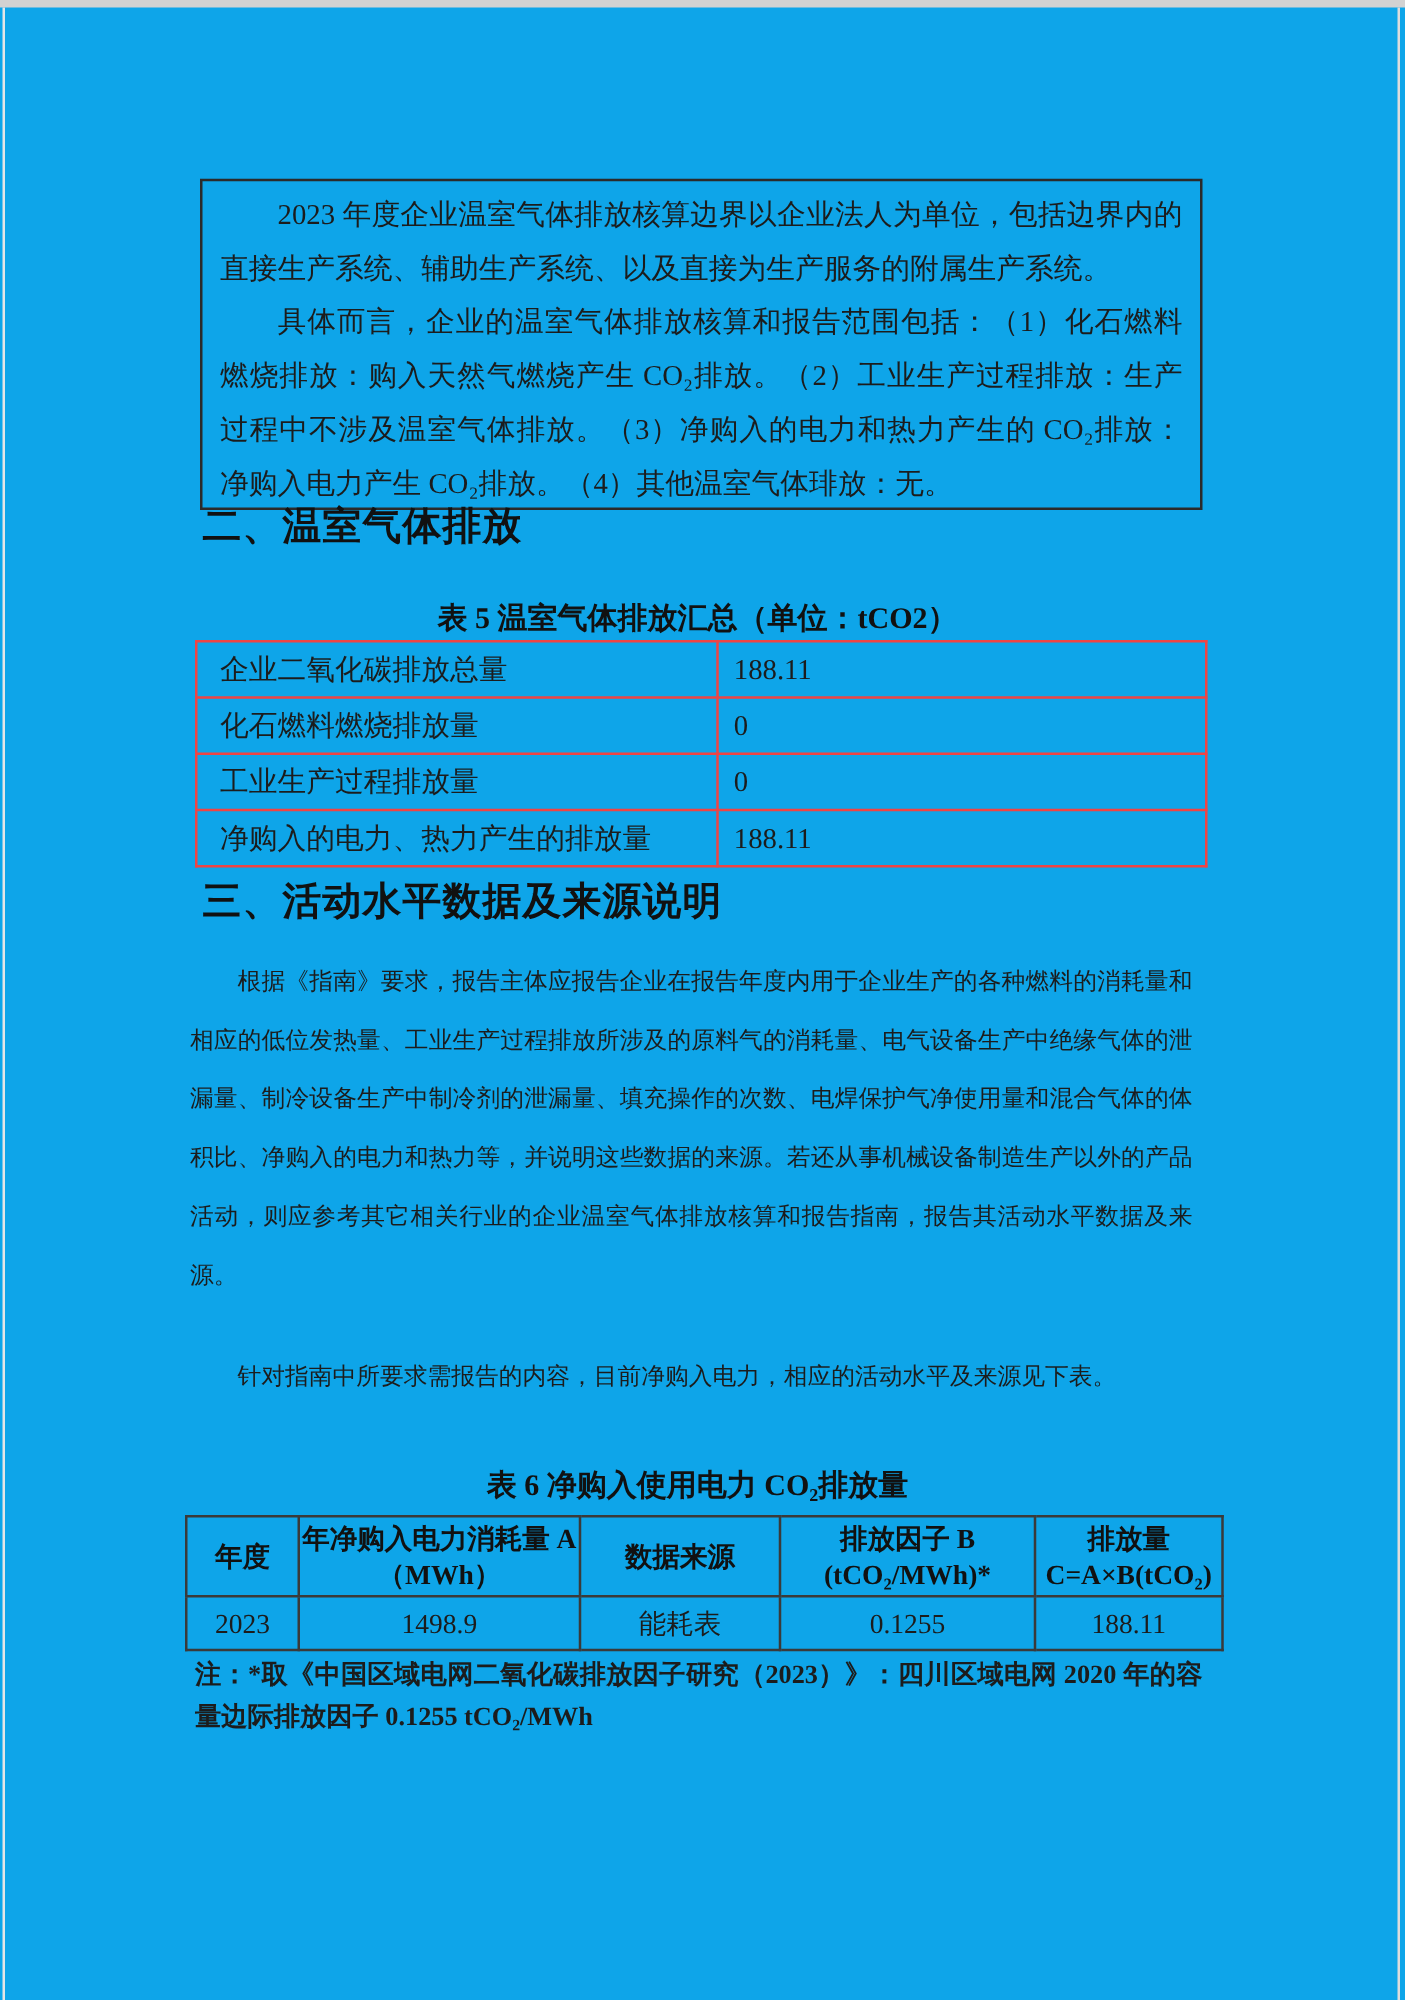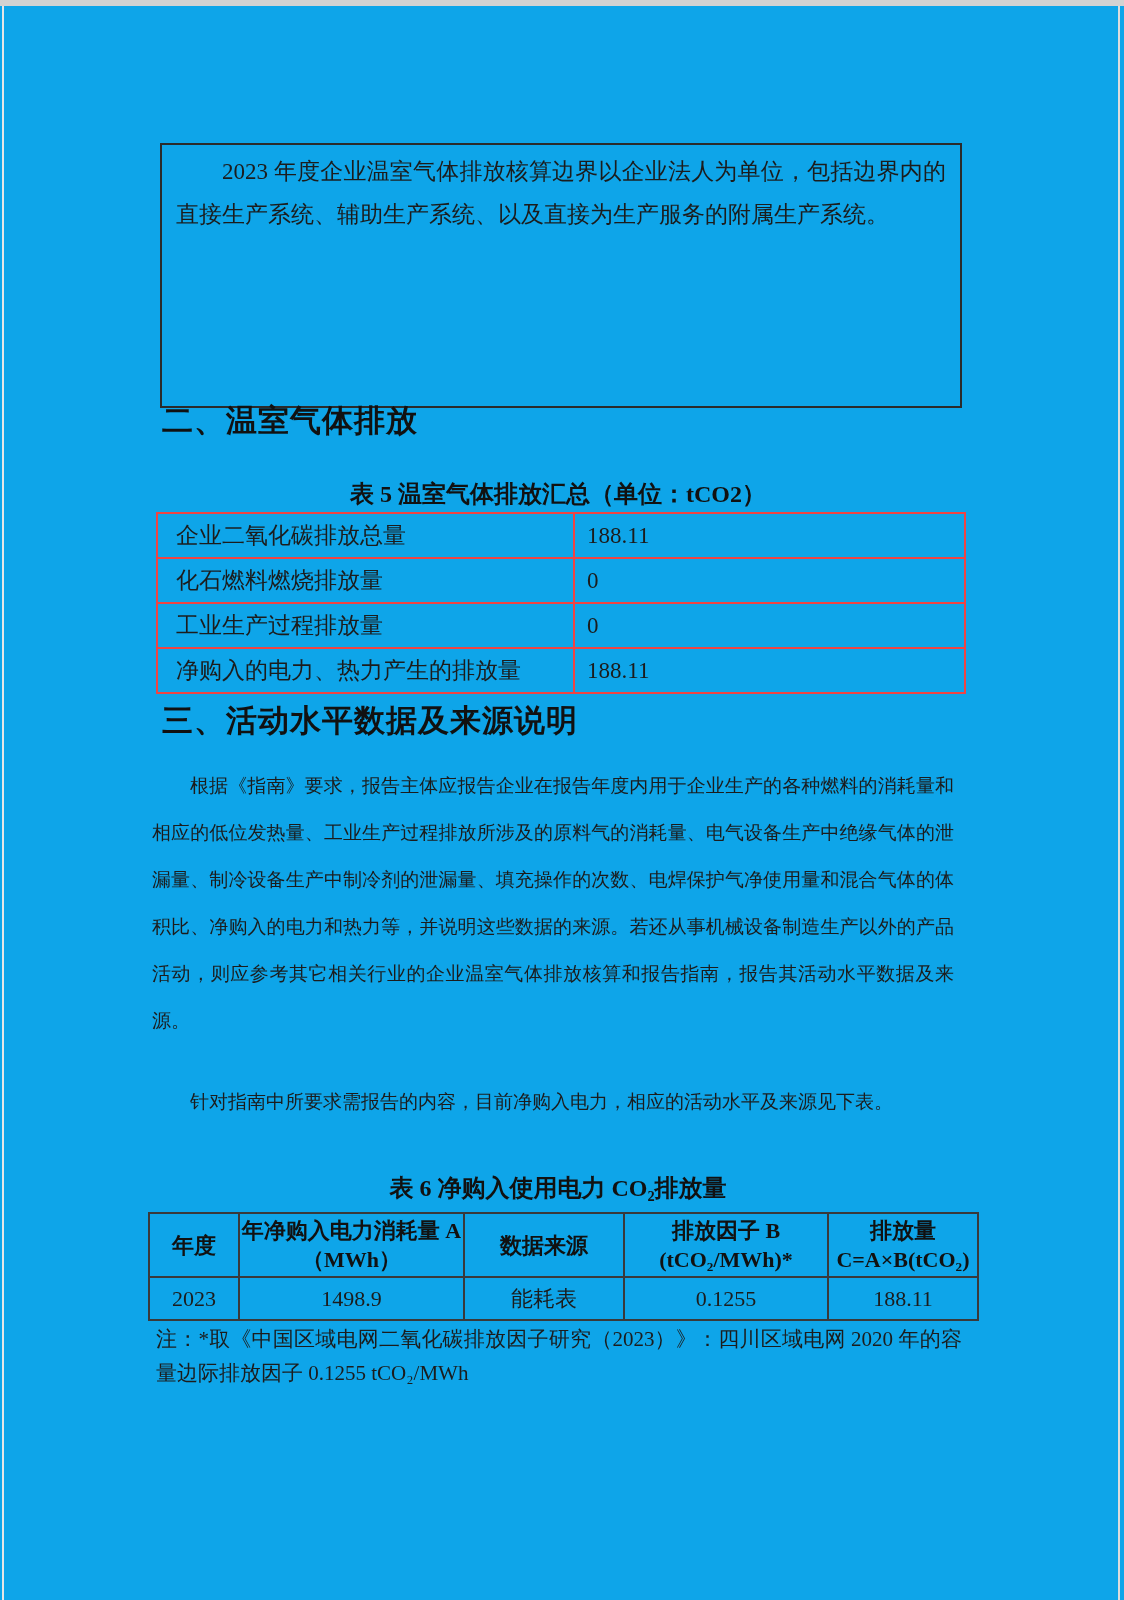--- a/index.html
+++ b/index.html
@@ -102,32 +102,34 @@
   .t6 .c4 { width: 150px; }
 
   .footnote {
     position: absolute;
     left: 156px; top: 1322px;
     width: 806px;
     font-size: 21px;
     line-height: 34px;
     text-align: justify;
     color: #1c1c1c;
+    font-weight: bold;
   }
 </style>
 </head>
 <body>
 
 <div id="page">
   <div class="scan-top"></div>
   <div class="scan-left"></div>
   <div class="scan-right"></div>
 
   <div class="intro-box">
     <p>2023 年度企业温室气体排放核算边界以企业法人为单位，包括边界内的直接生产系统、辅助生产系统、以及直接为生产服务的附属生产系统。</p>
+    <p>具体而言，企业的温室气体排放核算和报告范围包括：（1）化石燃料燃烧排放：购入天然气燃烧产生 CO₂排放。（2）工业生产过程排放：生产过程中不涉及温室气体排放。（3）净购入的电力和热力产生的 CO₂排放：净购入电力产生 CO₂排放。（4）其他温室气体琲放：无。</p>
   </div>
 
   <div class="sec-heading" style="top: 400px; font-family: Liberation Serif, serif;">二、温室气体排放</div>
 
   <div class="tbl-title" style="top: 478px;">表 5 温室气体排放汇总（单位：tCO2）</div>
 
   <table class="t5">
     <tbody>
       <tr>
         <td class="lbl">企业二氧化碳排放总量</td>

